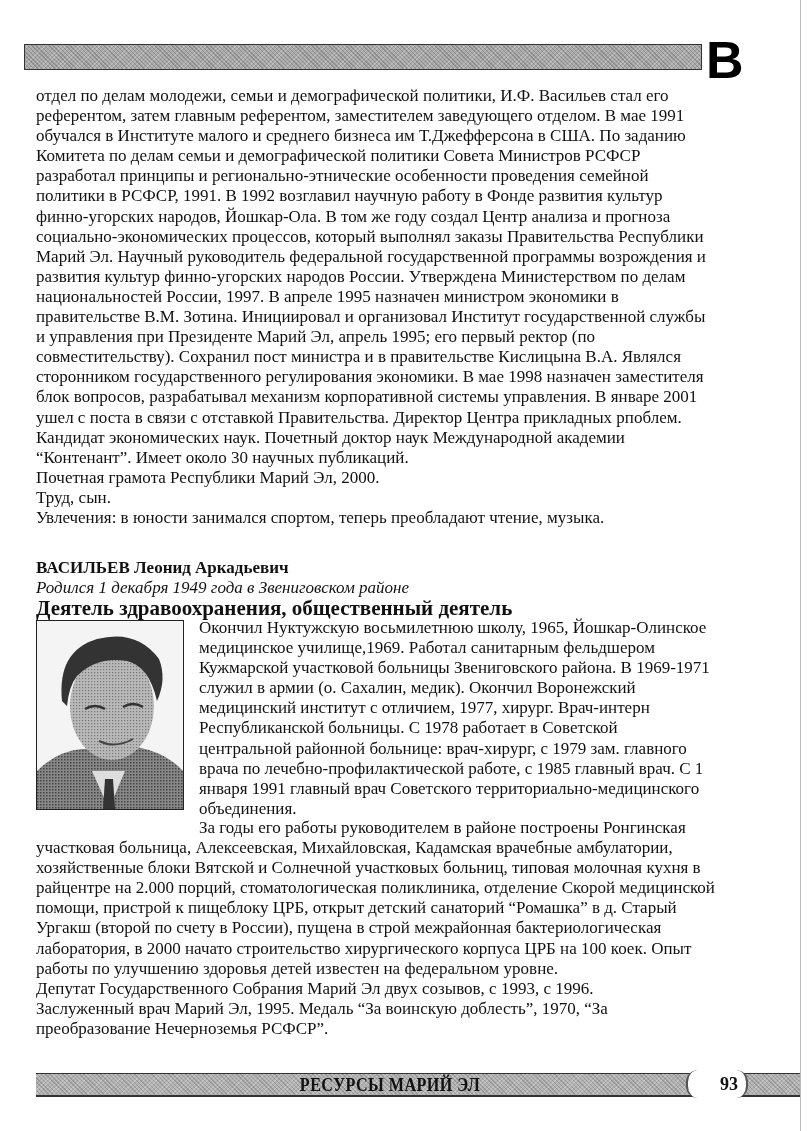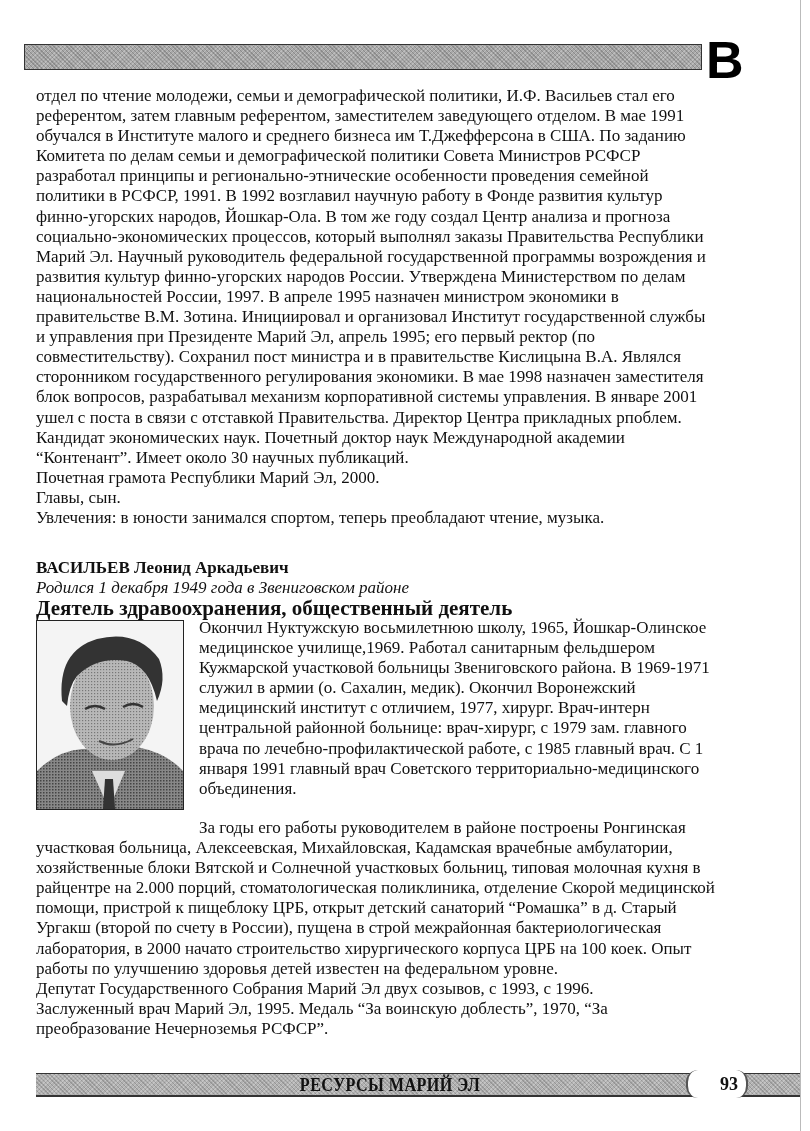--- a/index.html
+++ b/index.html
@@ -54,41 +54,41 @@
   }
 </style>
 </head>
 <body>
 
 <div class="right-edge"></div>
 <div class="top-bar"></div>
 <div class="section-letter">В</div>
 
 <div id="intro" class="text-block">
-  <span class="line">отдел по чтение молодежи, семьи и демографической политики, И.Ф. Васильев стал его</span>
+  <span class="line">отдел по делам молодежи, семьи и демографической политики, И.Ф. Васильев стал его</span>
   <span class="line">референтом, затем главным референтом,  заместителем заведующего отделом. В мае 1991</span>
   <span class="line">обучался в Институте малого и среднего бизнеса им Т.Джефферсона в США. По заданию</span>
   <span class="line">Комитета по делам семьи и демографической политики Совета Министров РСФСР</span>
   <span class="line">разработал принципы и регионально-этнические особенности проведения семейной</span>
   <span class="line">политики в РСФСР, 1991. В 1992 возглавил научную работу в Фонде развития культур</span>
   <span class="line">финно-угорских народов, Йошкар-Ола. В том же году создал Центр анализа и прогноза</span>
   <span class="line">социально-экономических процессов, который выполнял заказы Правительства Республики</span>
   <span class="line">Марий Эл. Научный руководитель федеральной государственной программы возрождения и</span>
   <span class="line">развития культур финно-угорских народов России. Утверждена Министерством по делам</span>
   <span class="line">национальностей России, 1997. В апреле 1995 назначен министром экономики в</span>
   <span class="line">правительстве В.М. Зотина. Инициировал и организовал Институт государственной службы</span>
   <span class="line">и управления при Президенте Марий Эл, апрель 1995; его первый ректор (по</span>
   <span class="line">совместительству). Сохранил пост министра и в правительстве Кислицына В.А. Являлся</span>
   <span class="line">сторонником государственного регулирования экономики. В мае 1998 назначен заместителя</span>
   <span class="line">блок вопросов, разрабатывал механизм корпоративной системы управления.  В январе 2001</span>
   <span class="line">ушел с поста в связи с отставкой Правительства. Директор Центра прикладных рпоблем.</span>
   <span class="line">Кандидат экономических наук. Почетный доктор наук Международной академии</span>
   <span class="line">“Контенант”. Имеет около 30 научных публикаций.</span>
   <span class="line">Почетная грамота Республики Марий Эл, 2000.</span>
-  <span class="line">Главы, сын.</span>
+  <span class="line">Труд, сын.</span>
   <span class="line">Увлечения: в юности занимался спортом, теперь преобладают чтение, музыка.</span>
 </div>
 
 <div id="entry-head" class="text-block">
   <div class="name-line">ВАСИЛЬЕВ Леонид Аркадьевич</div>
   <div class="birth-line">Родился 1 декабря 1949 года в Звениговском районе</div>
   <div class="role-line">Деятель здравоохранения, общественный деятель</div>
 </div>
 
 <div class="photo" title="Портрет Л.А. Васильева">
@@ -114,20 +114,21 @@
     <path d="M62 120 Q78 128 96 118" stroke="#444" stroke-width="2" fill="none"></path>
   </svg>
 </div>
 
 <div id="bio-wrap">
   <span class="line">Окончил Нуктужскую восьмилетнюю школу, 1965, Йошкар-Олинское</span>
   <span class="line">медицинское училище,1969. Работал санитарным фельдшером</span>
   <span class="line">Кужмарской участковой больницы Звениговского района. В 1969-1971</span>
   <span class="line">служил в армии (о. Сахалин, медик). Окончил Воронежский</span>
   <span class="line">медицинский институт с отличием, 1977, хирург. Врач-интерн</span>
+  <span class="line">Республиканской больницы. С 1978 работает в Советской</span>
   <span class="line">центральной районной больнице: врач-хирург, с 1979 зам. главного</span>
   <span class="line">врача по лечебно-профилактической работе, с 1985 главный врач. С 1</span>
   <span class="line">января 1991 главный врач Советского территориально-медицинского</span>
   <span class="line">объединения.</span>
 </div>
 
 <div id="bio-full">
   <span class="line indent">За годы его работы руководителем в районе построены Ронгинская</span>
   <span class="line">участковая больница, Алексеевская, Михайловская, Кадамская врачебные амбулатории,</span>
   <span class="line">хозяйственные блоки Вятской и Солнечной участковых больниц, типовая молочная кухня в</span>

